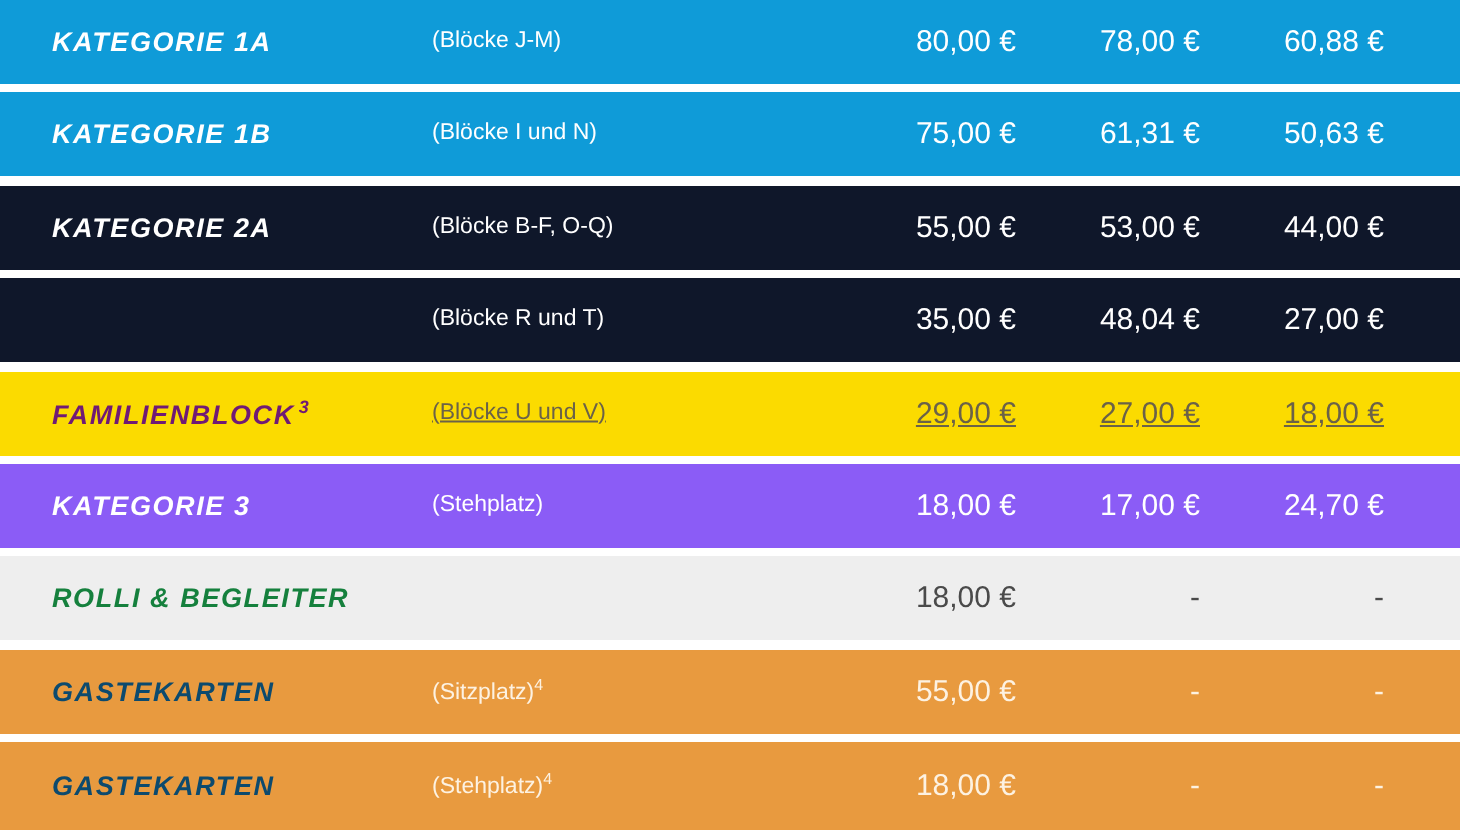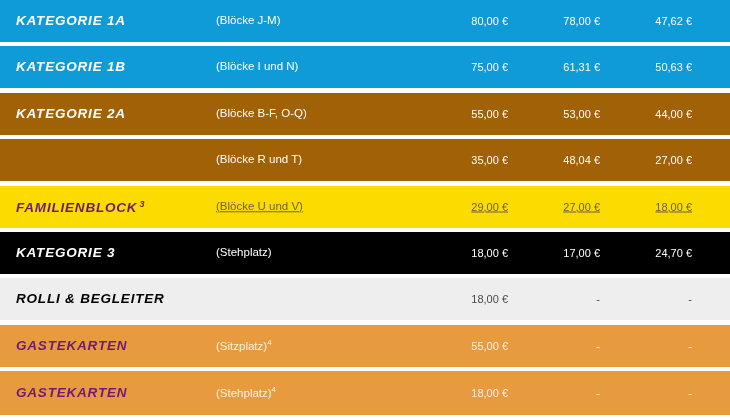--- a/index.html
+++ b/index.html
@@ -30,21 +30,21 @@
     align-items: center;
     box-sizing: border-box;
   }
   .price-row:last-child {
     margin-bottom: 0;
     height: 44px;
   }
 
   .cat-name {
     position: absolute;
-    left: 16px;
+    left: 26px;
     top: 50%;
     transform: translateY(-50%);
     font-family: "Liberation Sans", sans-serif;
     font-weight: bold;
     font-style: italic;
     font-size: 13.5px;
     letter-spacing: 0.8px;
     white-space: nowrap;
     line-height: 1;
   }
@@ -66,70 +66,70 @@
   }
   .cat-desc .sup {
     font-size: 8px;
     vertical-align: super;
   }
 
   .price {
     position: absolute;
     top: 50%;
     transform: translateY(-50%);
-    font-size: 11px;
+    font-size: 15px;
     text-align: center;
     white-space: nowrap;
     line-height: 1;
   }
   .price.c1 { right: 222px; }
   .price.c2 { right: 130px; margin-left: 30px; }
   .price.c3 { right: 38px; }
 
   
   .theme-lightblue { background: #0f9bd8; }
   .theme-lightblue .cat-name,
   .theme-lightblue .cat-desc,
   .theme-lightblue .price { color: #ffffff; }
 
-  .theme-green { background: #a16207; }
+  .theme-green { background: #0f172a; }
   .theme-green .cat-name,
   .theme-green .cat-desc,
   .theme-green .price { color: #ffffff; }
 
   .theme-yellow { background: #fbdb00; }
   .theme-yellow .cat-name { color: #701a75; }
   .theme-yellow .cat-desc,
   .theme-yellow .price { color: #6b6248; text-decoration: underline; }
 
-  .theme-darkblue { background: #000000; }
+  .theme-darkblue { background: #8b5cf6; }
   .theme-darkblue .cat-name,
   .theme-darkblue .cat-desc,
   .theme-darkblue .price { color: #ffffff; }
 
   .theme-gray { background: #eeeeee; }
-  .theme-gray .cat-name { color: #000000; }
+  .theme-gray .cat-name { color: #15803d; }
   .theme-gray .cat-desc,
   .theme-gray .price { color: #4a4a4a; }
 
   .theme-orange { background: #e89a3f; }
-  .theme-orange .cat-name { color: #701a75; }
+  .theme-orange .cat-name { color: #0c4a6e; }
   .theme-orange .cat-desc,
   .theme-orange .price { color: #fdf2e2; }
 </style>
 </head>
 <body>
 
 <div id="price-table">
     <div class="price-row theme-lightblue">
       <div class="cat-name"><span>KATEGORIE 1A</span></div>
       <div class="cat-desc"><span>(Blöcke J-M)</span></div>
       <div class="price c1">80,00 €</div>
       <div class="price c2">78,00 €</div>
-      <div class="price c3">47,62 €</div>
+      <div class="price c3">60,88 €</div>
     </div>
     <div class="price-row theme-lightblue">
       <div class="cat-name"><span>KATEGORIE 1B</span></div>
       <div class="cat-desc"><span>(Blöcke I und N)</span></div>
       <div class="price c1">75,00 €</div>
       <div class="price c2">61,31 €</div>
       <div class="price c3">50,63 €</div>
     </div>
     <div class="price-row theme-green">
       <div class="cat-name"><span>KATEGORIE 2A</span></div>

